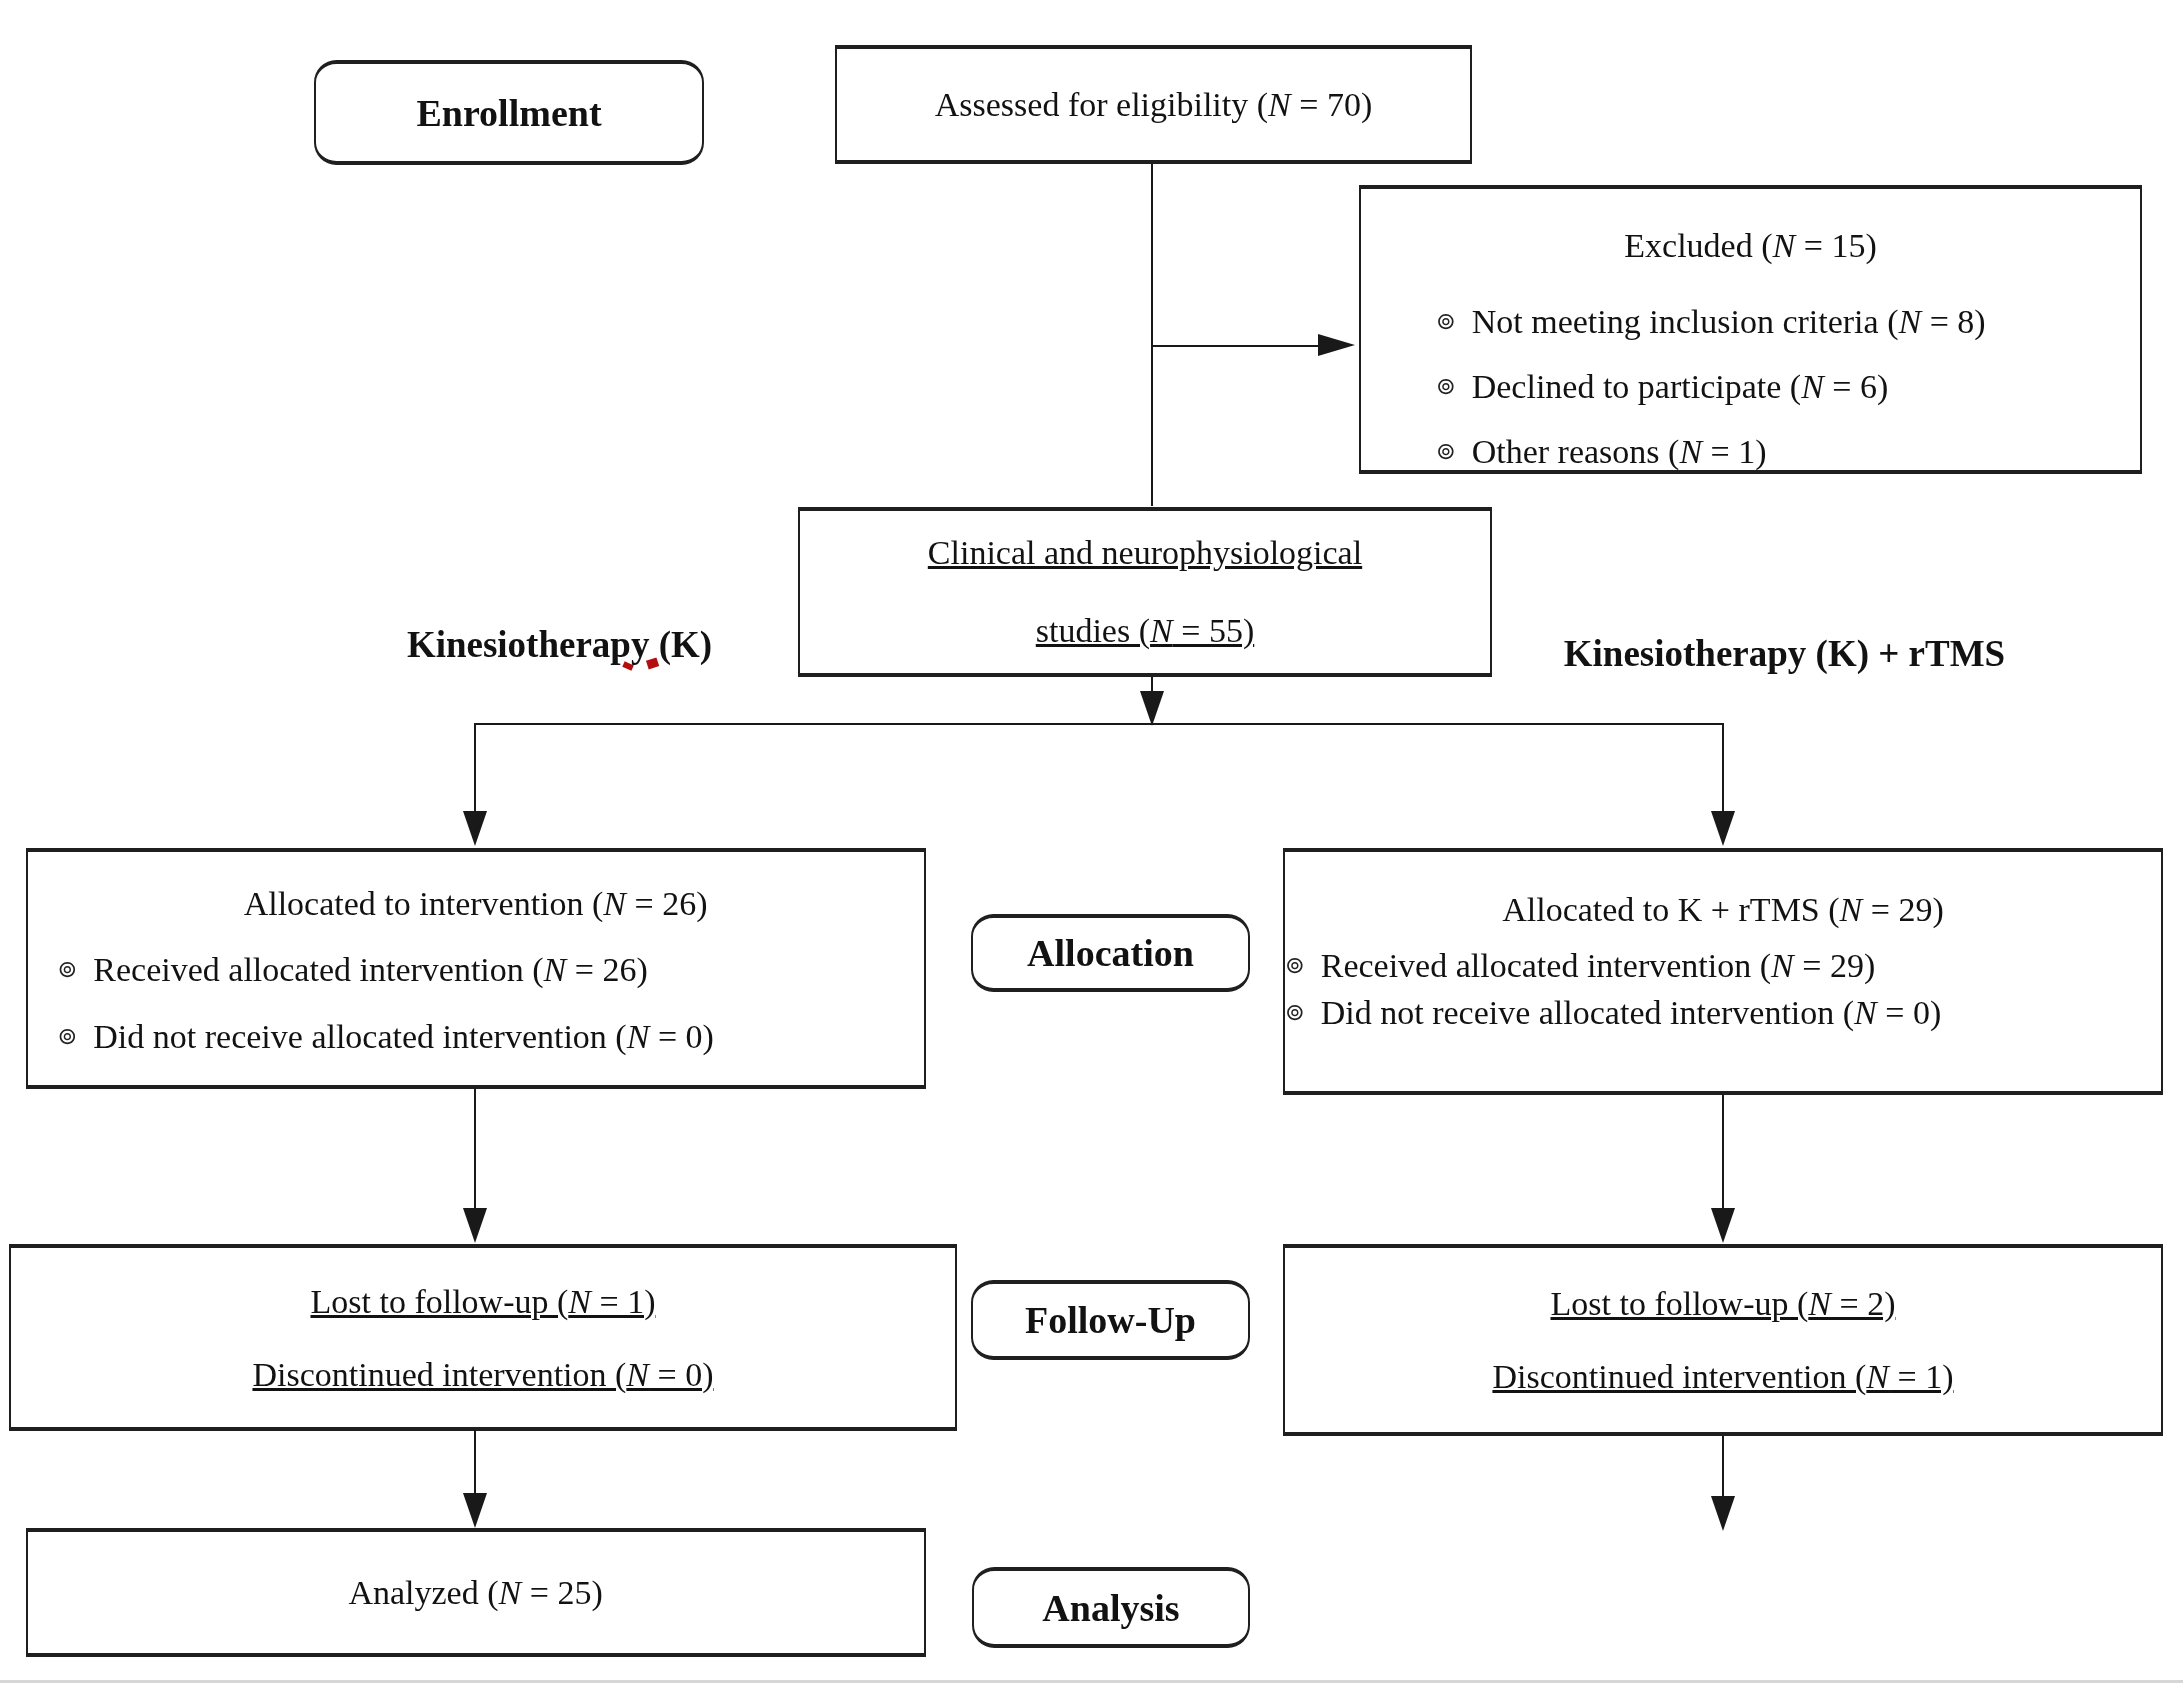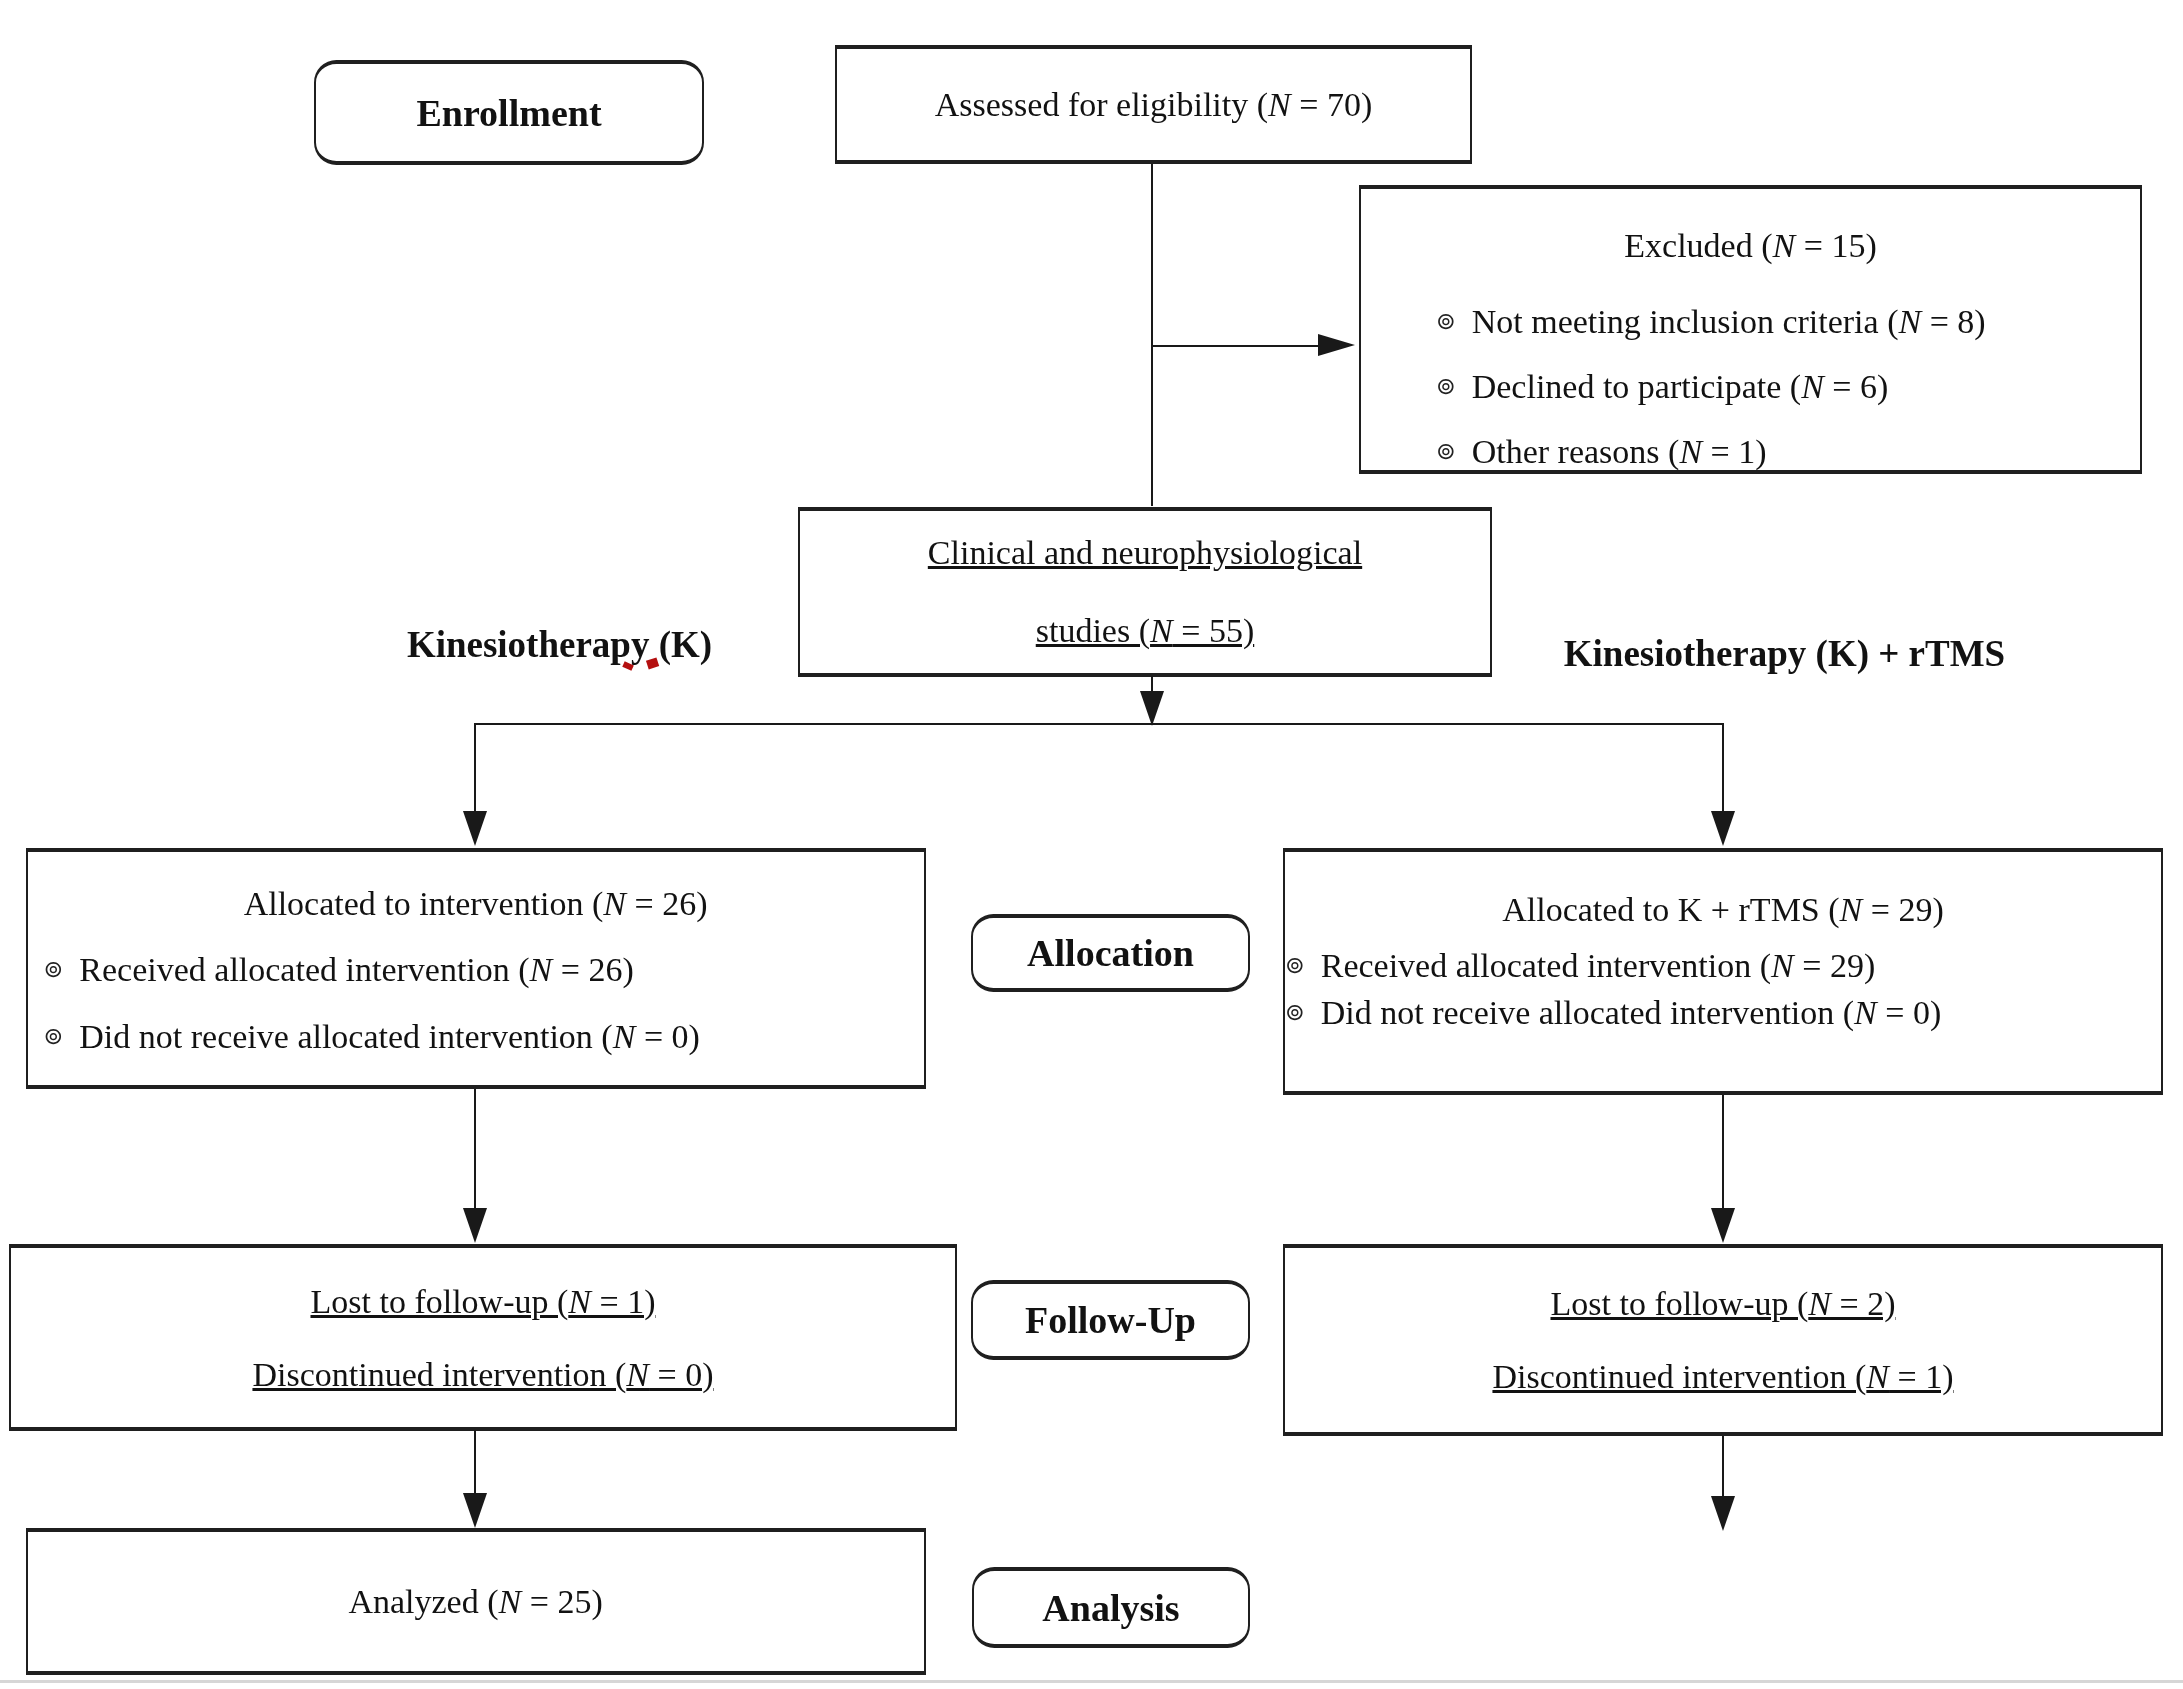--- a/index.html
+++ b/index.html
@@ -35,21 +35,21 @@
   i { font-style: italic; }
 
   
   #excluded-box { padding-top: 27px; }
   #excluded-box .cbox-title { line-height: 60px; margin-bottom: 12.8px; }
   #excluded-box .bullet-row { line-height: 64px; padding-left: 75px; }
 
   
   #alloc-left-box  { padding-top: 20px; }
   #alloc-left-box  .cbox-title { line-height: 64px; }
-  #alloc-left-box  .bullet-row { line-height: 66px; padding-left: 16px; }
+  #alloc-left-box  .bullet-row { line-height: 66px; padding-left: 30px; }
   #alloc-right-box { padding-top: 24.5px; }
   #alloc-right-box .cbox-title { line-height: 65px; }
   #alloc-right-box .bullet-row { line-height: 46px; }
 
   .two-line { line-height: 73px; text-decoration: underline; }
   #clinical-box .two-line { line-height: 78px; }
 
   
   .arm-label {
     position: absolute; font-weight: bold; font-size: 37px;
@@ -84,21 +84,21 @@
   #excluded-box    { left: 1359px; top: 185px;  width: 783px; height: 289px; }
   #clinical-box    { left: 798px; top: 507px;  width: 694px; height: 170px; }
   #arm-label-left  { left: 373px;  top: 623px; width: 373px; }
   #arm-label-right { left: 1531px; top: 632px; width: 507px; }
   #alloc-left-box  { left: 25.6px;   top: 848px; width: 900px; height: 241px; }
   #allocation-pill { left: 971px; top: 914px; width: 279px;  height: 78px; }
   #alloc-right-box { left: 1283px; top: 848px; width: 880px; height: 247px; }
   #fu-left-box     { left: 9px;   top: 1244px; width: 948px; height: 187px; }
   #followup-pill   { left: 971px; top: 1280px; width: 279px;  height: 80px; }
   #fu-right-box    { left: 1283px; top: 1244px; width: 880px; height: 192px; }
-  #an-left-box     { left: 25.6px;   top: 1528px; width: 900px; height: 147px; }
+  #an-left-box     { left: 25.6px;   top: 1528px; width: 900px; height: 129px; }
   #analysis-pill   { left: 972px; top: 1567px; width: 278px;  height: 81px; }
   #an-right-box    { left: 1283px; top: 1532px; width: 880px; height: 140px; }
 </style>
 </head>
 <body>
 
 <div id="canvas">
 
   <div class="box pill" id="enrollment-pill">
     <span>Enrollment</span>

